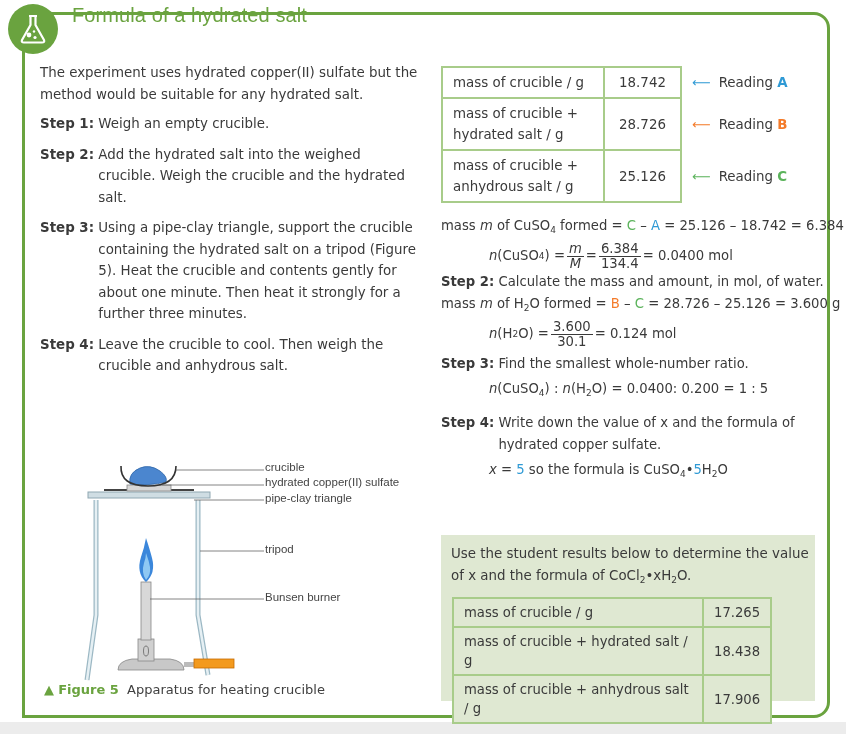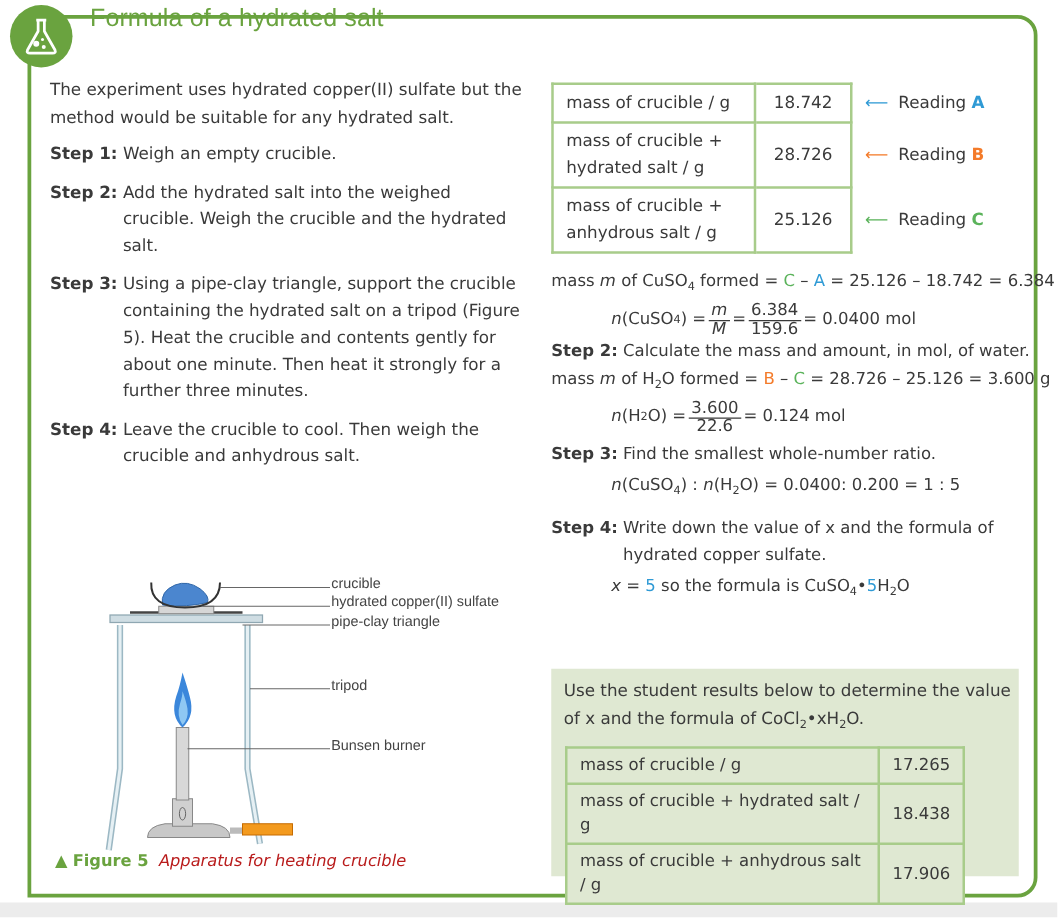--- a/index.html
+++ b/index.html
@@ -52,21 +52,21 @@
   }
   .task-text { position: absolute; left: 10px; top: 8px; width: 358px; font-size: 13.4px; line-height: 22px; }
   .task-table { position: absolute; left: 11px; top: 62px; border-collapse: collapse; background: #dfe8d2; }
   .task-table td { border: 2px solid #a8cc8a; padding: 4px 10px; font-size: 13.2px; line-height: 19px; }
   .task-table td.val { width: 40px; text-align: center; }
   .task-table td.lab { width: 228px; }
   .figure { position: absolute; left: 40px; top: 455px; width: 380px; height: 245px; }
   .fig-label { position: absolute; font-size: 11.5px; color: #444; white-space: nowrap; font-family: "Liberation Sans", sans-serif; }
   .caption { position: absolute; left: 44px; top: 682px; font-size: 13px; white-space: nowrap; }
   .caption .fig-num { color: #6aa33f; font-weight: bold; }
-  .caption .fig-text { font-style: italic; color: #b91c1c; }
+  .caption .fig-text { color: #404040; }
 </style>
 </head>
 <body>
 
 <div class="bottom-strip"></div>
 <div class="frame"></div>
 
 <div class="badge">
   <svg width="30" height="32" viewBox="0 0 30 32">
     <path d="M11 3 H19 M12.5 3 V12 L4 27 Q3 29.5 6 29.5 H24 Q27 29.5 26 27 L17.5 12 V3" fill="none" stroke="#ffffff" stroke-width="2.2" stroke-linejoin="round"></path>
@@ -178,36 +178,36 @@
       <span>mass </span><i>m</i><span> of CuSO</span><sub>4</sub><span> formed = </span><span class="C">C</span> – <span class="A">A</span><span> = 25.126 – 18.742 = 6.384 g</span>
     </div>
     <div class="calc-line" style="padding-left:48px; height:30px; display:flex; align-items:center;">
       <i>n</i><span>(CuSO</span><sub>4</sub>) =
       <span class="frac">
           <i class="num">m</i>
           <i class="den">M</i>
         </span>=
       <span class="frac">
           <span class="num">6.384</span>
-          <span class="den">159.6</span>
+          <span class="den">134.4</span>
         </span>
       <span>= 0.0400 mol</span>
     </div>
     <div class="calc-line">
       <b>Step 2:</b>
       <span>Calculate the mass and amount, in mol, of water.</span>
     </div>
     <div class="calc-line">
       <span>mass </span><i>m</i> of H<sub>2</sub>O formed = <span class="B">B</span> – <span class="C">C</span><span> = 28.726 – 25.126 = 3.600 g</span>
     </div>
     <div class="calc-line" style="padding-left:48px; height:30px; display:flex; align-items:center;">
       <i>n</i>(H<sub>2</sub>O) =
       <span class="frac">
           <span class="num">3.600</span>
-          <span class="den">22.6</span>
+          <span class="den">30.1</span>
         </span>
       <span>= 0.124 mol</span>
     </div>
     <div class="calc-line" style="margin-top:4px;">
       <b>Step 3:</b>
       <span>Find the smallest whole-number ratio.</span>
     </div>
     <div class="calc-line" style="padding-left:48px; margin-top:3px;">
       <i>n</i>(CuSO<sub>4</sub>) : <i>n</i>(H<sub>2</sub>O) <span>= 0.0400: 0.200 = 1 : 5</span>
     </div>

